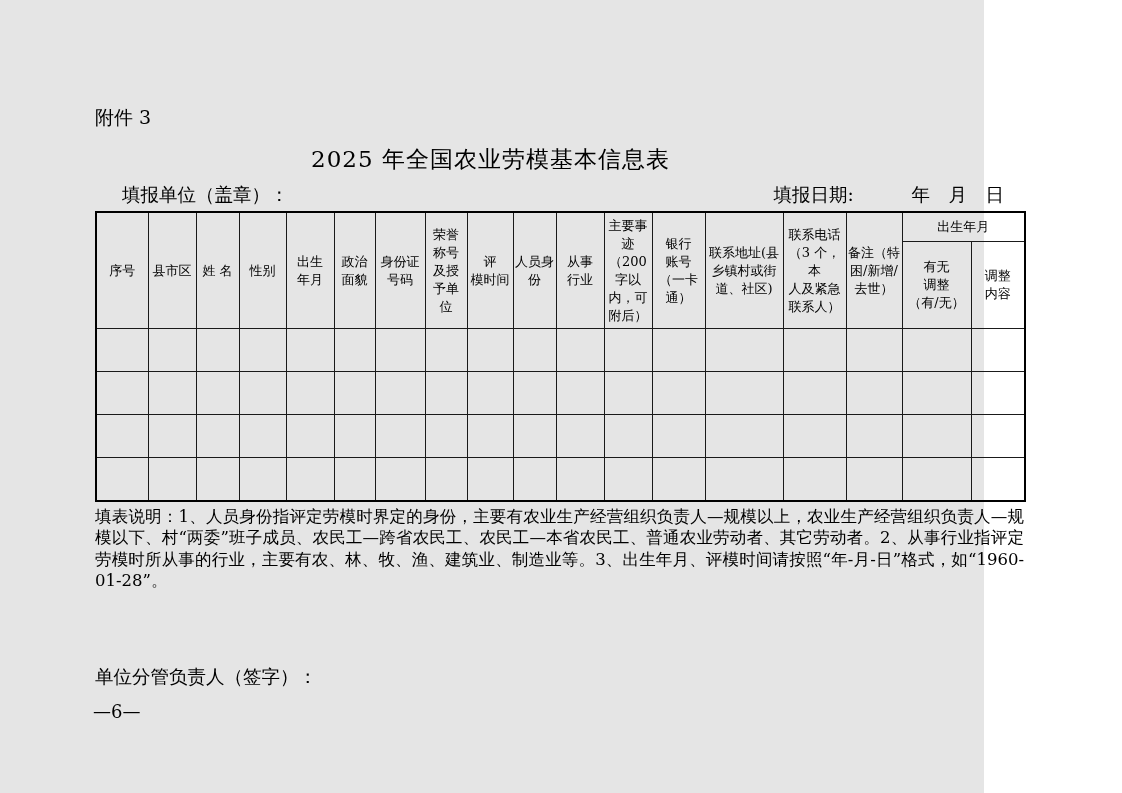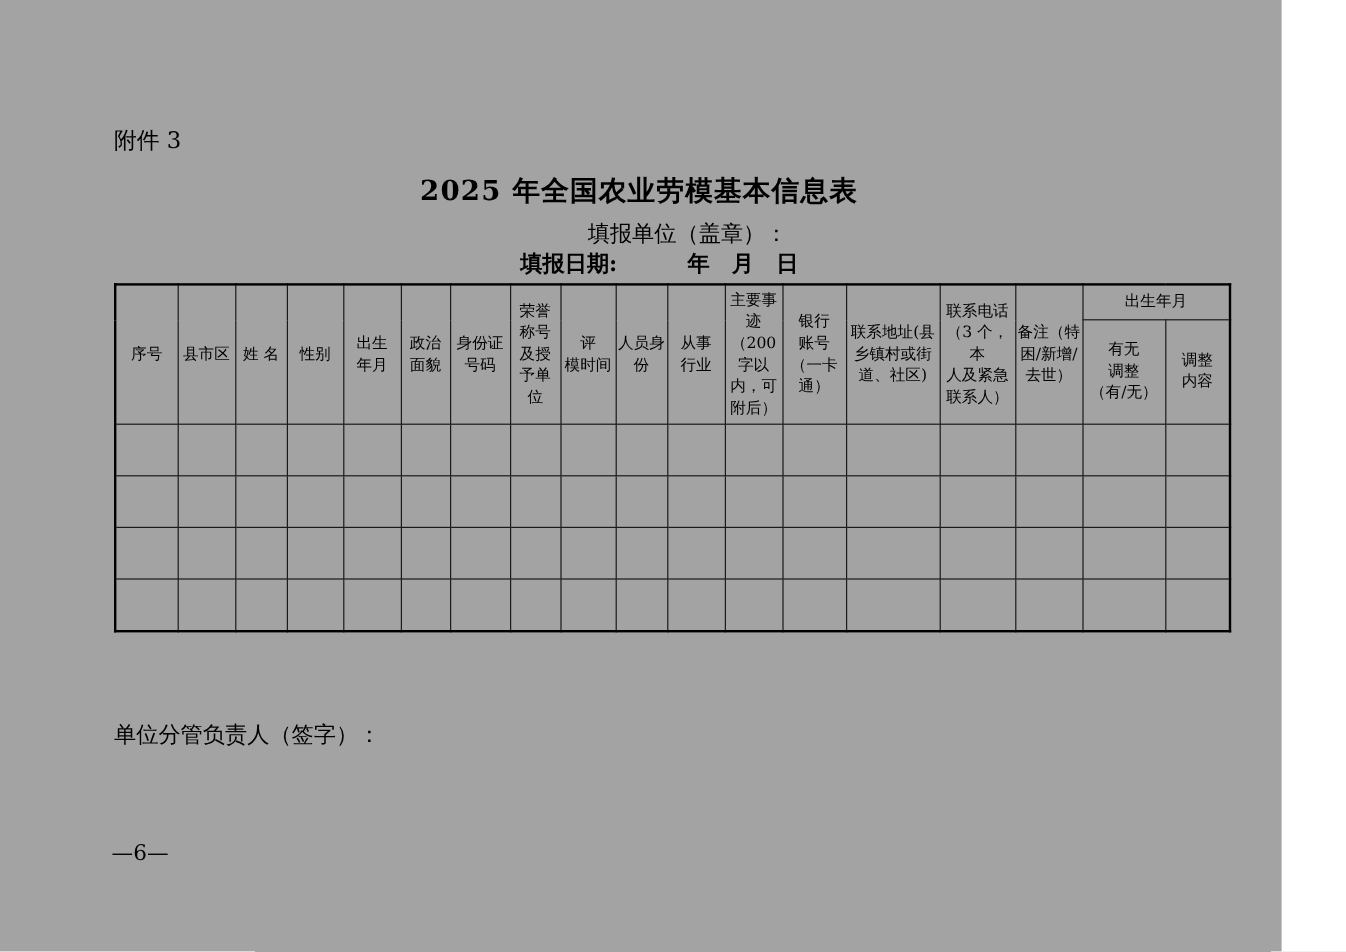--- a/index.html
+++ b/index.html
@@ -5,35 +5,35 @@
   * { margin: 0; padding: 0; box-sizing: border-box; }
   html, body { background: #ffffff; }
   body {
     width: 1122px; height: 793px;
     font-family: "DejaVu Serif", "Liberation Serif", serif;
     color: #000;
     overflow: hidden;
   }
   .page {
     position: relative;
-    width: 1068px; height: 793px;
+    width: 984px; height: 793px;
     padding: 106px 98px 0 95px;
-    background: #a3a3a3;
+    background: #e5e5e5;
   }
   .attachment-label { font-size: 19px; line-height: 1.2; }
   .doc-title {
-    font-size: 23px; font-weight: bold; text-align: center;
+    font-size: 23px; font-weight: normal; text-align: center;
     margin-top: 15px; letter-spacing: 1px;
   }
   .meta-row {
     display: flex; justify-content: space-between; align-items: center;
-    width: 929px; font-size: 18.5px; margin-top: 7px; margin-bottom: 4px; flex-direction: column;
+    width: 929px; font-size: 18.5px; margin-top: 7px; margin-bottom: 4px;
   }
   .meta-left { padding-left: 27px; }
-  .meta-right { padding-right: 20px; font-weight: bold; }
+  .meta-right { padding-right: 20px; }
   .date-ymd { margin-left: 52px; }
   table.form-table {
     border-collapse: collapse; table-layout: fixed;
     width: 929px; border: 2px solid #000;
   }
   .form-table th, .form-table td {
     border: 1px solid #1a1a1a;
     text-align: center; vertical-align: middle;
   }
   .form-table th {
@@ -222,20 +222,21 @@
           <td></td>
           <td></td>
           <td></td>
           <td></td>
           <td></td>
           <td></td>
         </tr>
       </tbody>
   </table>
 
+  <p class="notes">填表说明：1、人员身份指评定劳模时界定的身份，主要有农业生产经营组织负责人—规模以上，农业生产经营组织负责人—规模以下、村“两委”班子成员、农民工—跨省农民工、农民工—本省农民工、普通农业劳动者、其它劳动者。2、从事行业指评定劳模时所从事的行业，主要有农、林、牧、渔、建筑业、制造业等。3、出生年月、评模时间请按照“年-月-日”格式，如“1960-01-28”。</p>
 
   <div class="sign-row">
     <span class="sign-unit">单位分管负责人（签字）：</span>
   </div>
 
   <div class="page-number">—6—</div>
 
 </div>
 
 </body></html>

